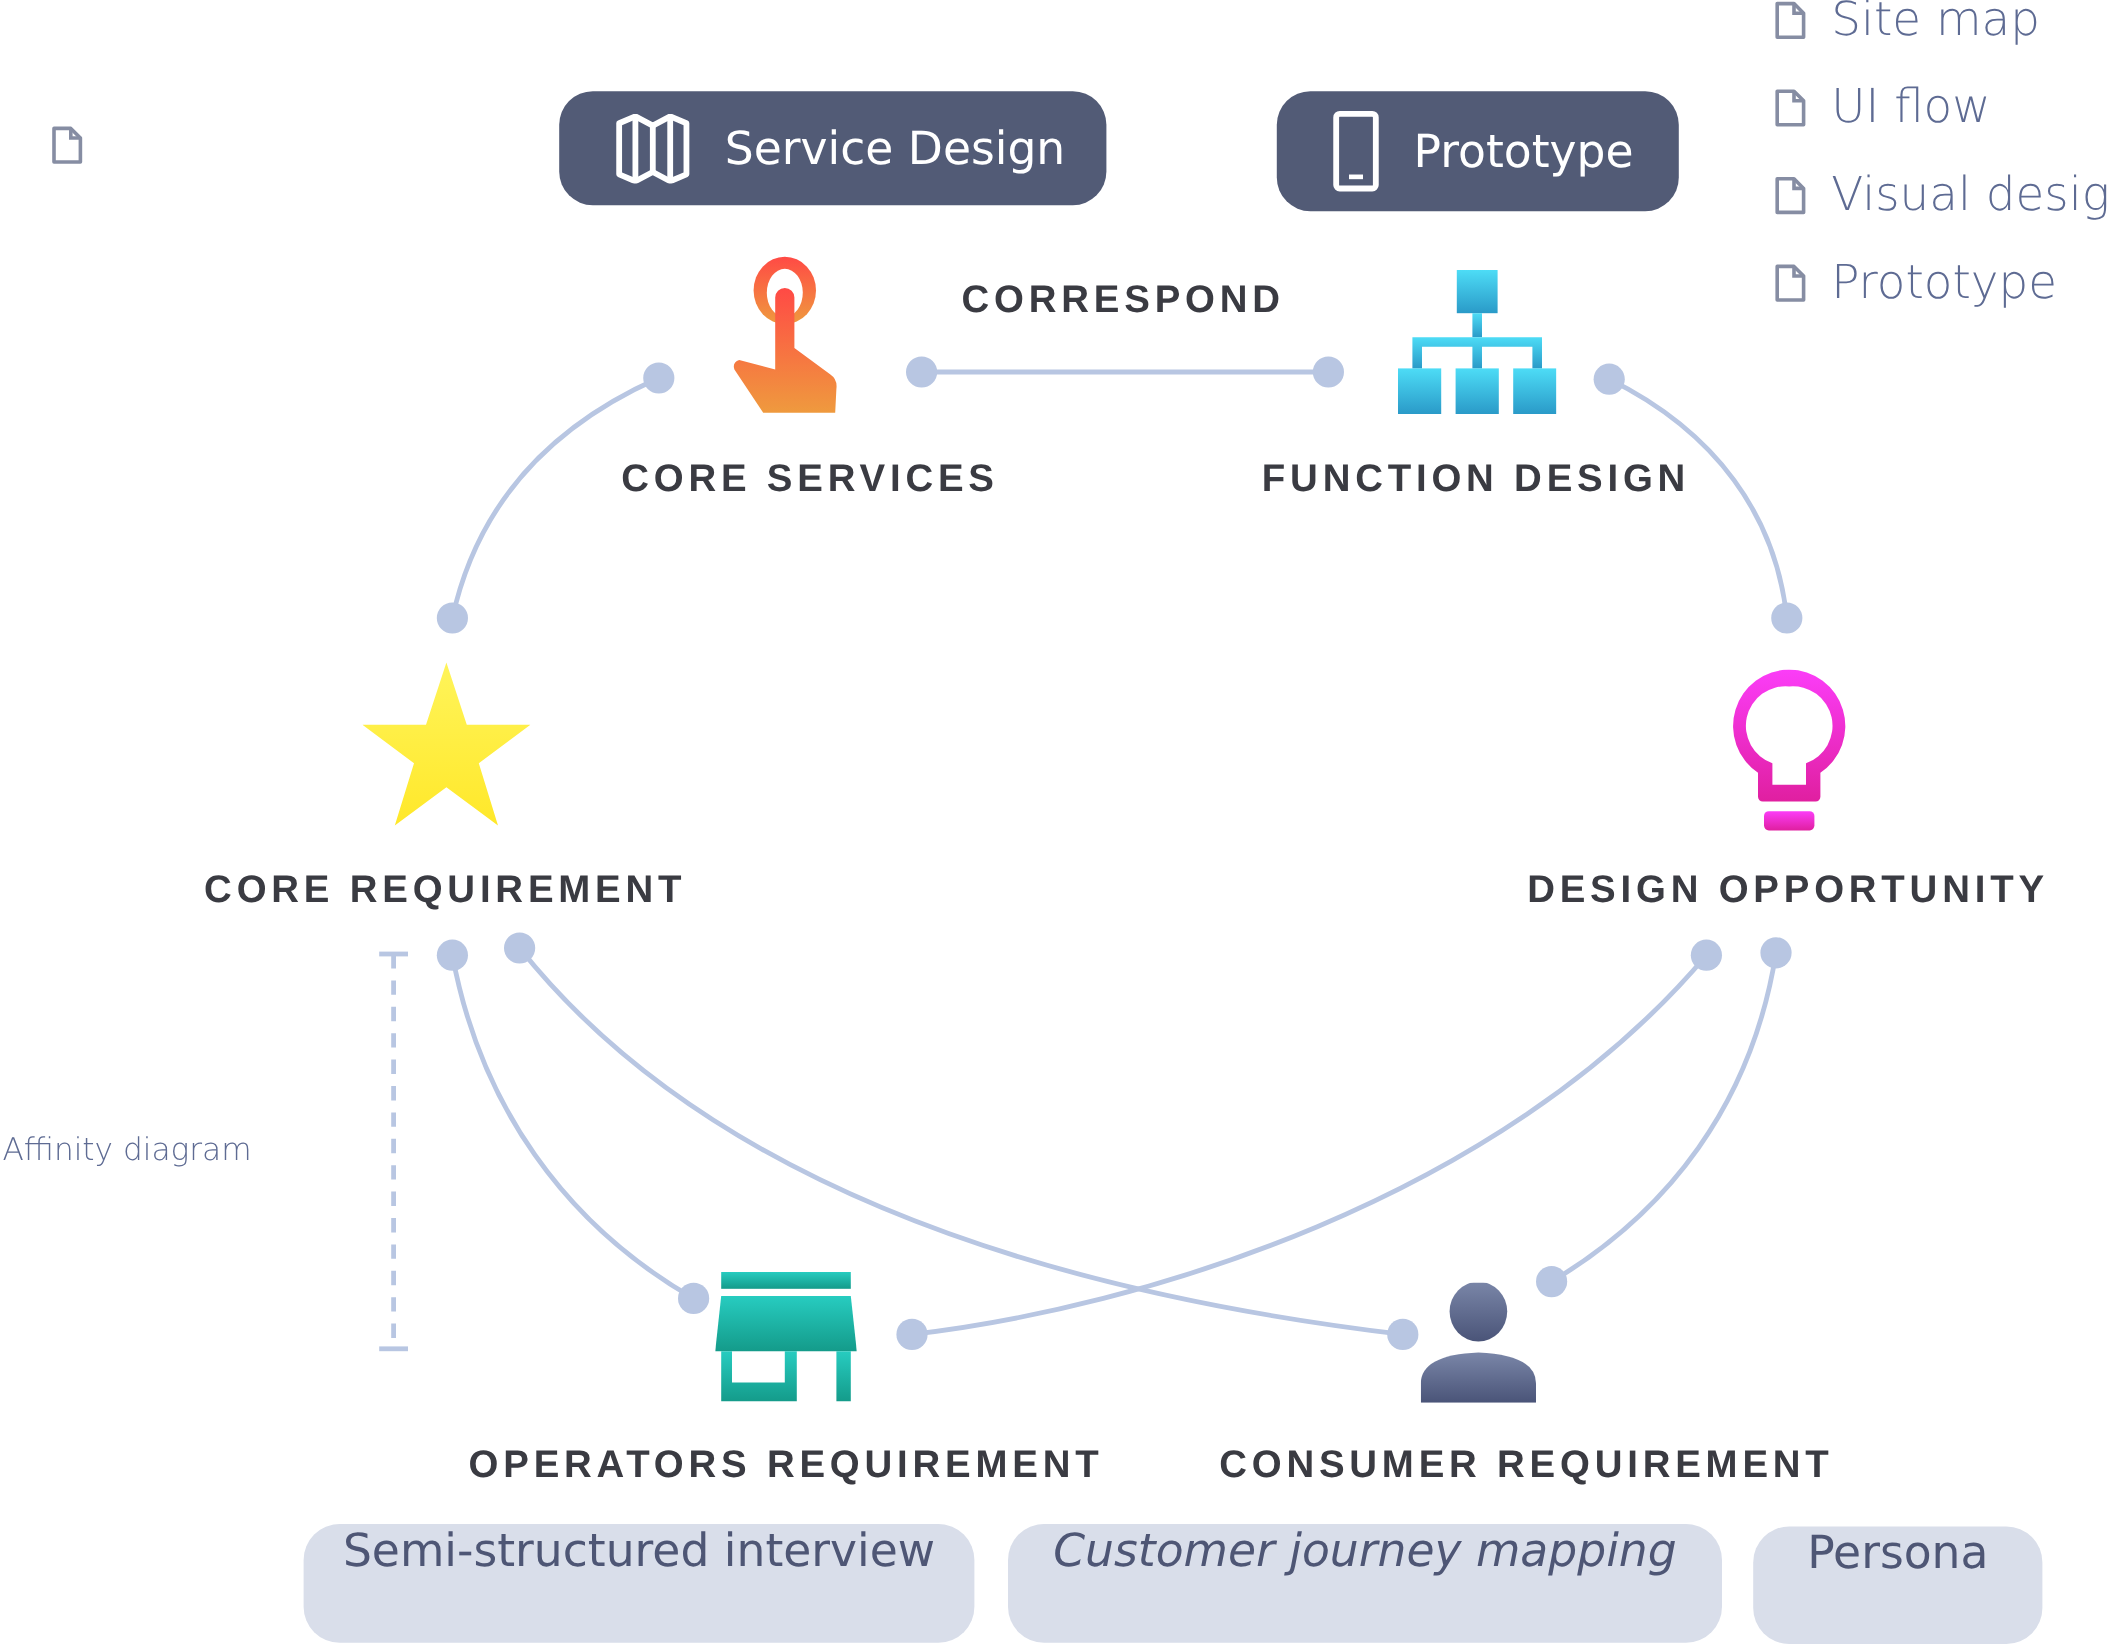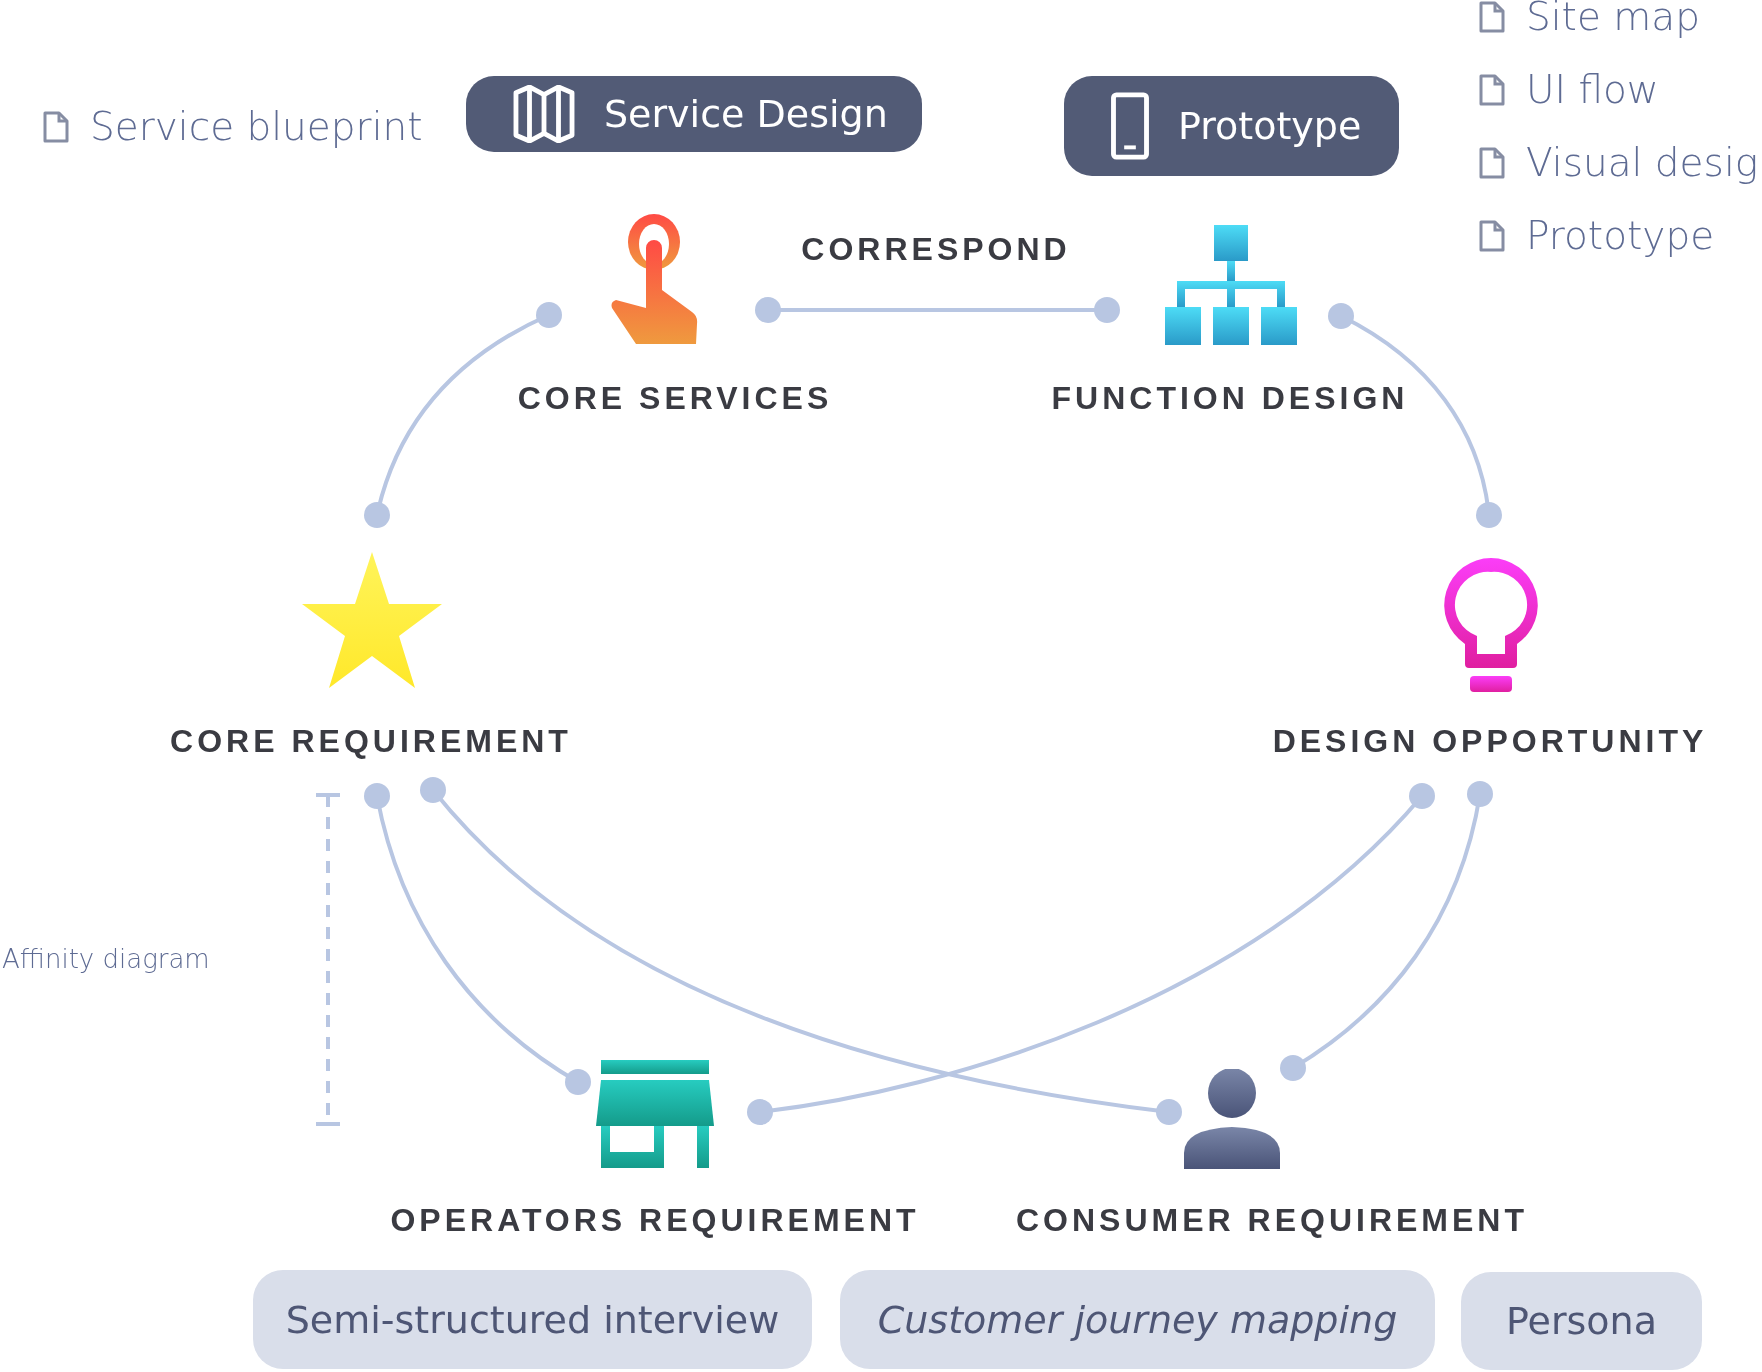--- a/index.html
+++ b/index.html
@@ -6,21 +6,21 @@
   body { width: 1762px; height: 1372px; position: relative; overflow: hidden;
          font-family: "Liberation Sans", sans-serif; }
   .abs { position: absolute; }
   .doc-item { position: absolute; display: flex; align-items: center; gap: 20px;
               color: #5e6b93; font-size: 39px; font-family: "DejaVu Sans", sans-serif; font-weight: 300; white-space: nowrap; }
   .doc-item svg { width: 28px; height: 34px; flex: none; }
   .dark-pill { position: absolute; background: #525b76; border-radius: 28px; display: flex; align-items: center;
                color: #ffffff; font-size: 38px; font-family: "DejaVu Sans", sans-serif; white-space: nowrap; }
   .node-label { position: absolute; transform: translateX(-50%); white-space: nowrap; color: #3a3b42;
                 font-size: 32px; font-weight: bold; letter-spacing: 4px; font-family: "Liberation Sans", sans-serif; }
-  .method-pill { position: absolute; background: #d9deea; border-radius: 30px; display: flex; align-items: center; justify-content: center;
+  .method-pill { position: absolute; background: #d9deea; border-radius: 30px; display: flex; justify-content: center;
                  color: #4e5675; font-size: 38px; font-family: "DejaVu Sans", sans-serif; white-space: nowrap; }
   .affinity { position: absolute; color: #5e6b93; font-size: 26px; font-family: "DejaVu Sans", sans-serif; font-weight: 300; white-space: nowrap; }
   svg.links { position: absolute; left: 0; top: 0; }
 </style>
 </head>
 <body>
 
 <svg class="links" width="1762" height="1372">
   <g fill="none" stroke="#b8c6e2" stroke-width="4" stroke-linecap="round">
 
@@ -60,24 +60,23 @@
     <line x1="328" y1="795" x2="328" y2="1124" stroke-dasharray="12 10"></line>
     <line x1="316" y1="1124" x2="340" y2="1124"></line>
   </g>
 </svg>
 
 <div class="doc-item" style="left:42px; top:104px;">
   <svg viewBox="0 0 28 34">
     <path d="M3 3 H17 L25 11 V31 H3 Z" fill="none" stroke="#868da3" stroke-width="3" stroke-linejoin="round"></path>
     <path d="M17 3 V11 H25" fill="none" stroke="#868da3" stroke-width="3"></path>
   </svg>
-  <span>Service blueprint</span>
-</div>
-
-<div class="dark-pill" style="left:466px; top:76px; width:456px; height:76px;">
+</div>
+
+<div class="dark-pill" style="left:466px; top:76px; width:456px; height:95px;">
   <svg viewBox="0 0 66 60" style="width:64px;height:58px;margin-left:46px;margin-right:28px;">
     <path d="M4 8 L18 2 L33 10 L48 2 L62 8 V52 L48 58 L33 50 L18 58 L4 52 Z" fill="none" stroke="#fff" stroke-width="5" stroke-linejoin="round"></path>
     <line x1="18" y1="2" x2="18" y2="58" stroke="#fff" stroke-width="5"></line>
     <line x1="33" y1="10" x2="33" y2="50" stroke="#fff" stroke-width="5"></line>
     <line x1="48" y1="2" x2="48" y2="58" stroke="#fff" stroke-width="5"></line>
   </svg>
   <span>Service Design</span>
 </div>
 
 <div class="dark-pill" style="left:1064px; top:76px; width:335px; height:100px;">

